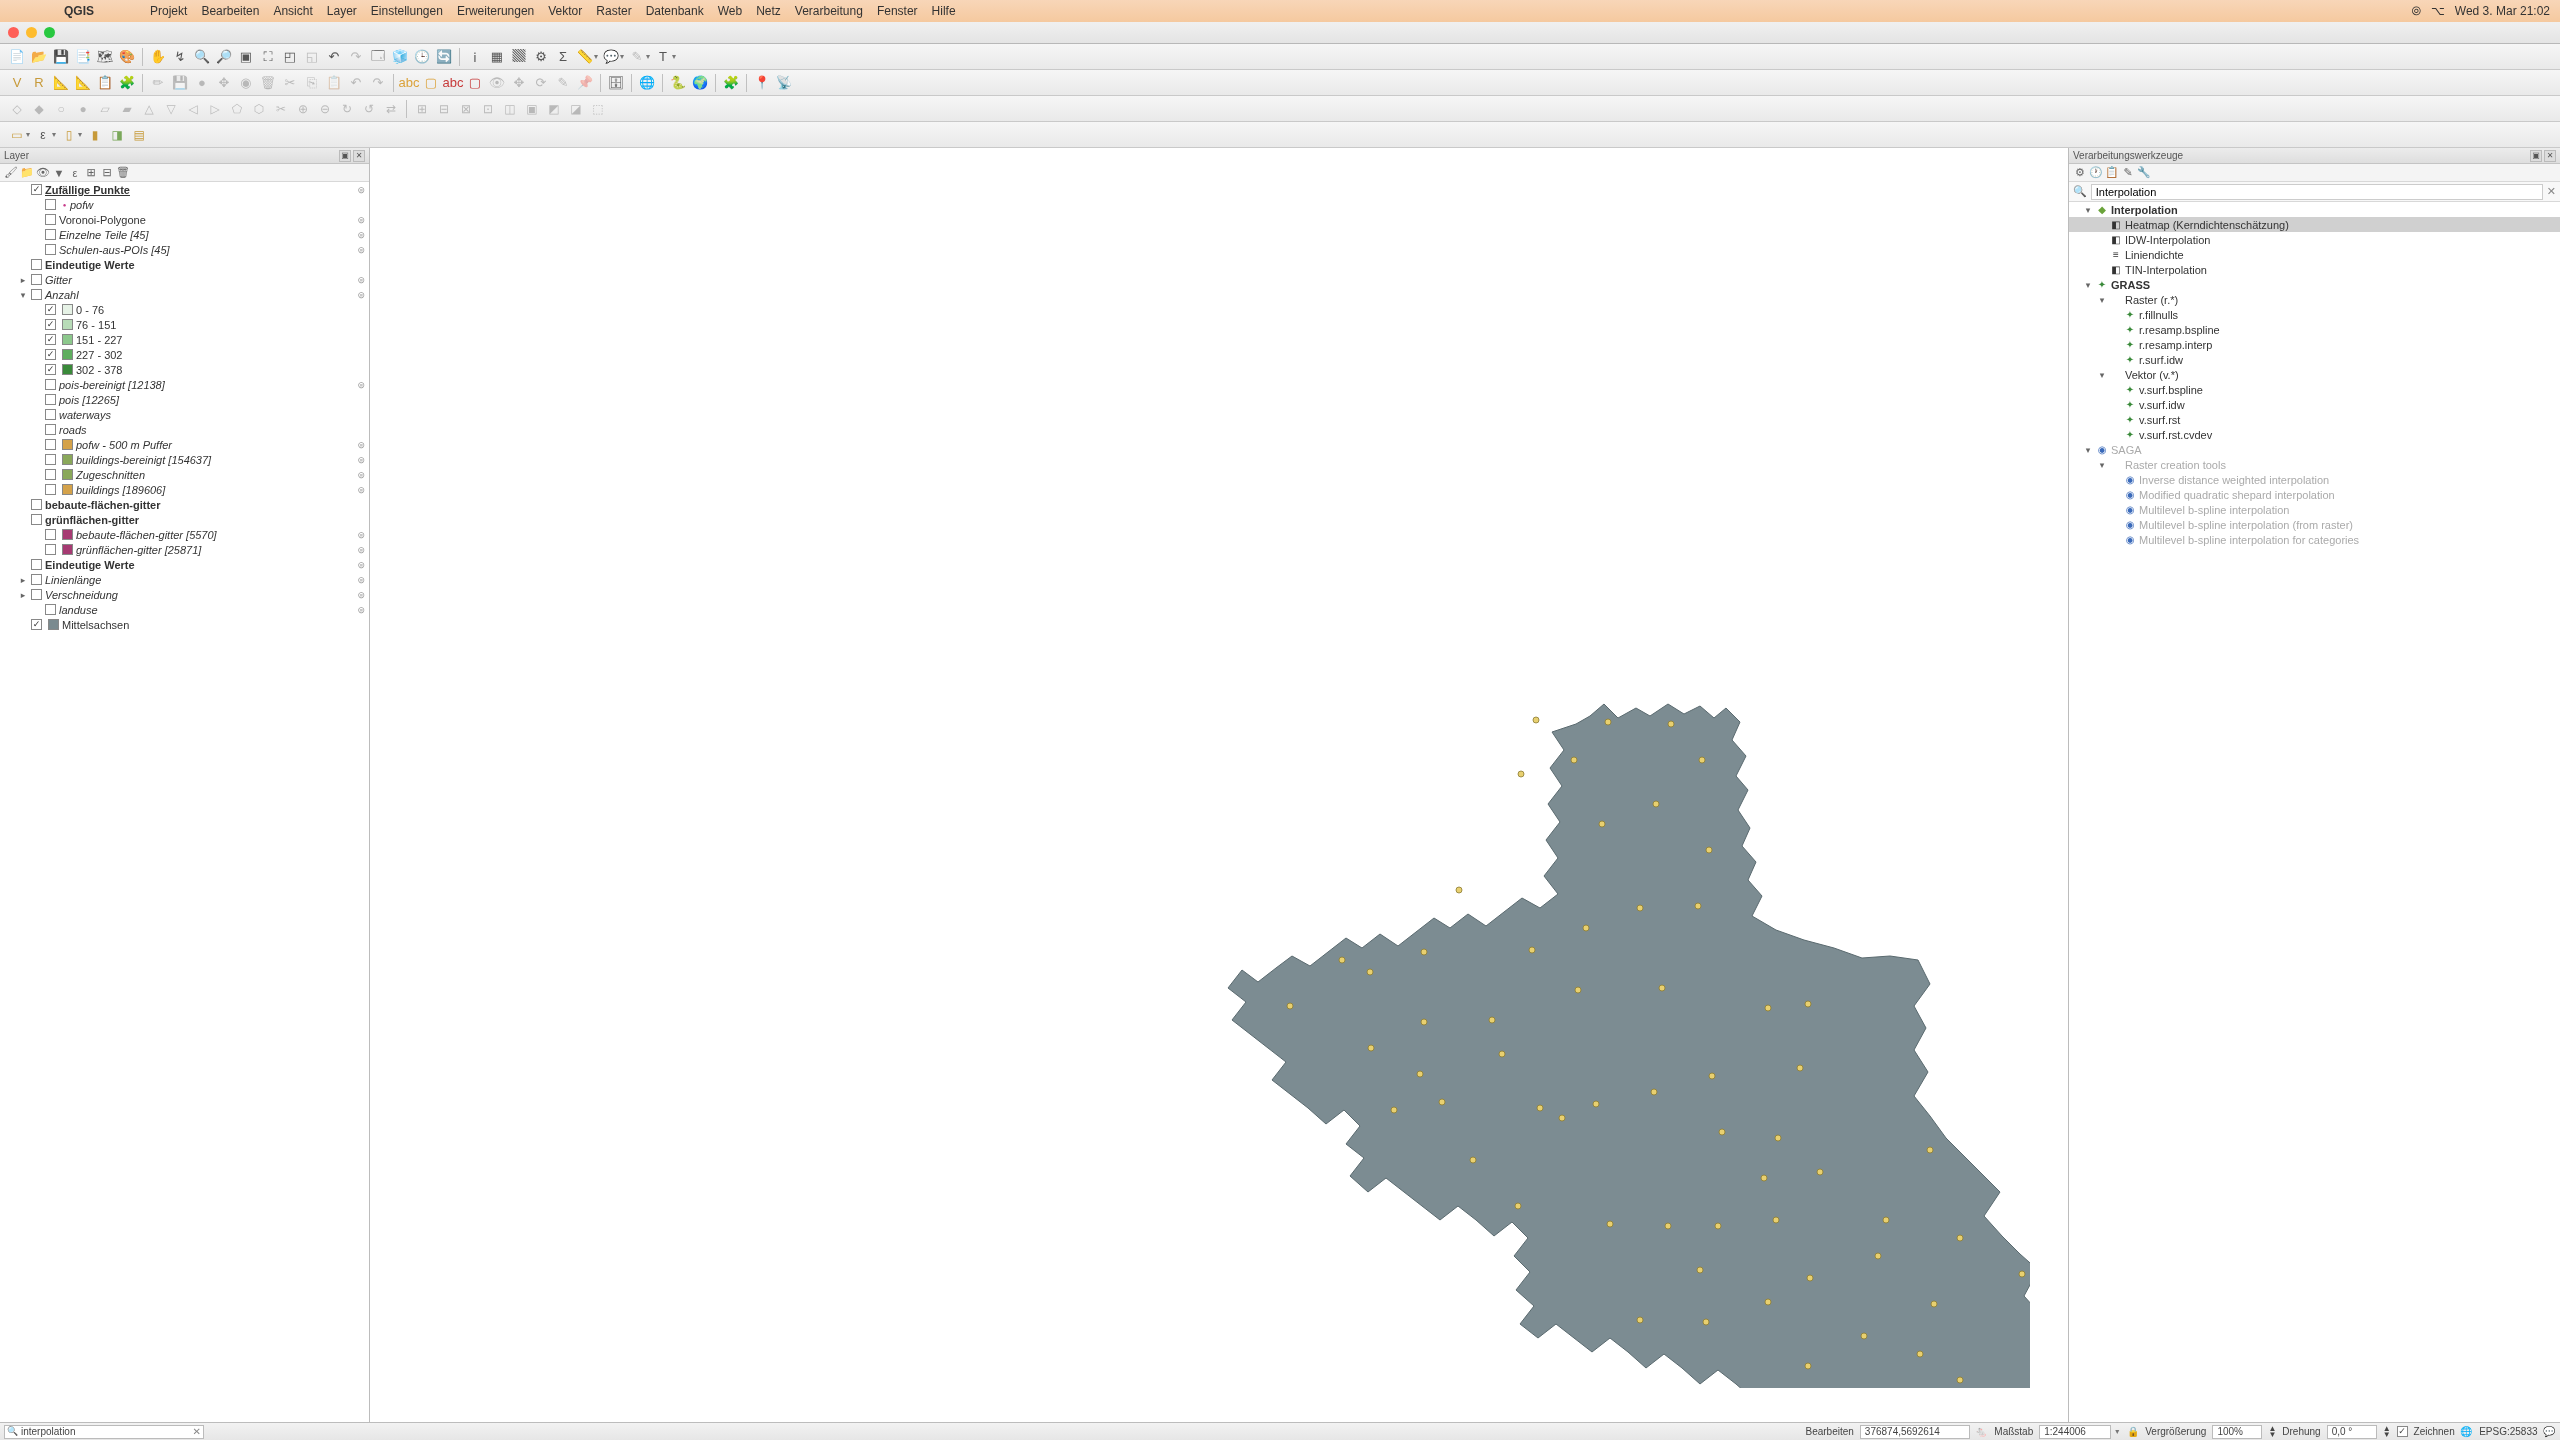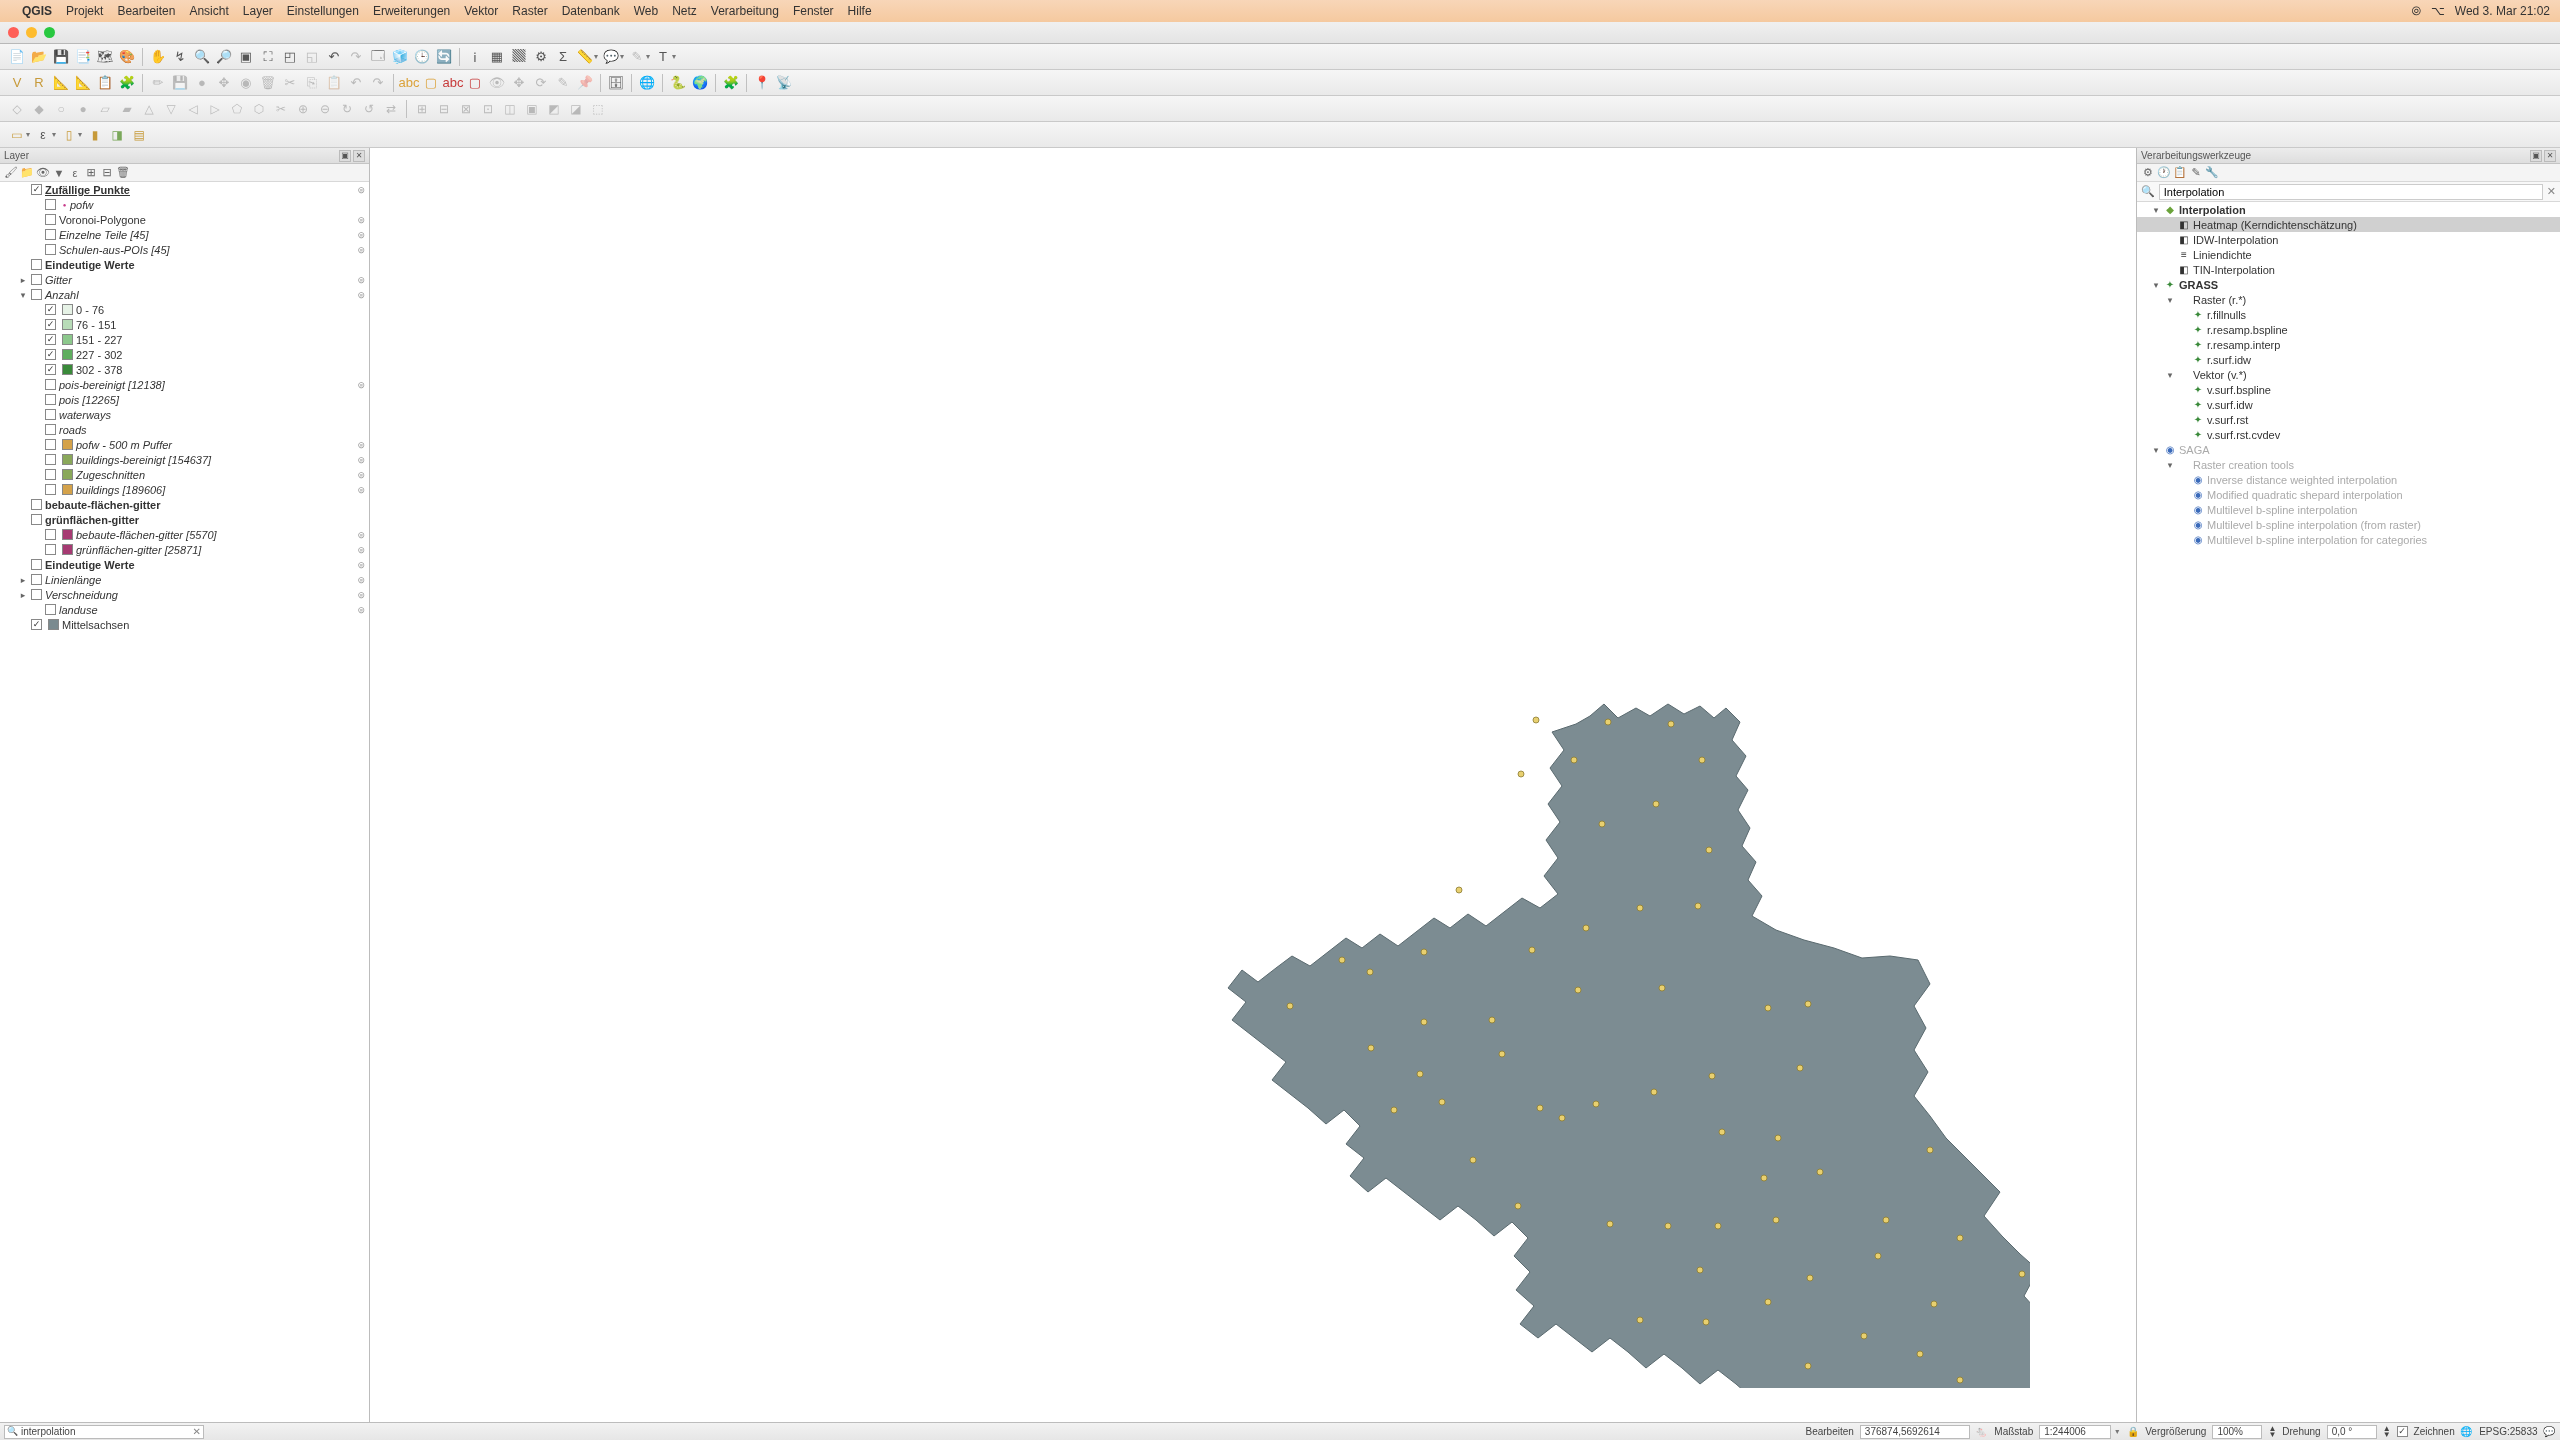--- a/index.html
+++ b/index.html
@@ -1,19 +1,19 @@
 <!DOCTYPE html>
 <html><head>
 <meta charset="utf-8">
 <style>
 * { margin: 0; padding: 0; box-sizing: border-box; font-family: -apple-system, 'Lucida Grande', sans-serif; }
 html, body { width: 2560px; height: 1440px; overflow: hidden; background: #e8e8e8; font-size: 11px; color: #333; }
 
 
-.mac-menubar { height: 22px; background: linear-gradient(#f8d6b8,#f5c99f); display: flex; align-items: center; padding: 0 10px; font-size: 12px; }
+.mac-menubar { height: 22px; background: linear-gradient(#f8d6b8,#f5c99f); display: flex; align-items: center; padding: 0 10px; font-size: 12px; gap: 42px; }
 .mac-menubar .apple { font-size: 14px; margin-right: 12px; }
 .mac-menubar .app { font-weight: 600; margin-right: 14px; }
 .mac-menubar .mitem { margin-right: 14px; cursor: default; }
 .mac-menubar .right { margin-left: auto; display: flex; align-items: center; gap: 10px; font-size: 12px; }
 
 
 .win-title { height: 22px; background: linear-gradient(#f0f0f0,#e4e4e4); border-bottom: 1px solid #b8b8b8; display: flex; align-items: center; padding: 0 8px; font-size: 12px; }
 .win-title .traffic { display: flex; gap: 7px; margin-right: 12px; }
 .win-title .dot { width: 11px; height: 11px; border-radius: 50%; }
 .win-title .red { background: #ff5f57; } .win-title .yel { background: #febc2e; } .win-title .grn { background: #28c840; }
@@ -495,21 +495,21 @@
           <circle cx="1590" cy="1090" r="3" fill="#e8d070" stroke="#8a7a30" stroke-width="0.8"></circle>
           <circle cx="1430" cy="920" r="3" fill="#e8d070" stroke="#8a7a30" stroke-width="0.8"></circle>
           <circle cx="1292" cy="840" r="3" fill="#e8d070" stroke="#8a7a30" stroke-width="0.8"></circle>
           <circle cx="1050" cy="926" r="3" fill="#e8d070" stroke="#8a7a30" stroke-width="0.8"></circle>
           <circle cx="1000" cy="824" r="3" fill="#e8d070" stroke="#8a7a30" stroke-width="0.8"></circle>
           <circle cx="1330" cy="1122" r="3" fill="#e8d070" stroke="#8a7a30" stroke-width="0.8"></circle>
         </g>
     </svg>
   </div>
 
-  <div class="panel right" style="width:424px">
+  <div class="panel right" style="width:492px">
     <div class="panel-head">
       <span>Verarbeitungswerkzeuge</span>
       <div class="pbtns">
         <div class="pbtn">▣</div>
         <div class="pbtn">✕</div>
       </div>
     </div>
     <div class="panel-tb">
       <div class="ib">⚙</div>
       <div class="ib">🕐</div>

